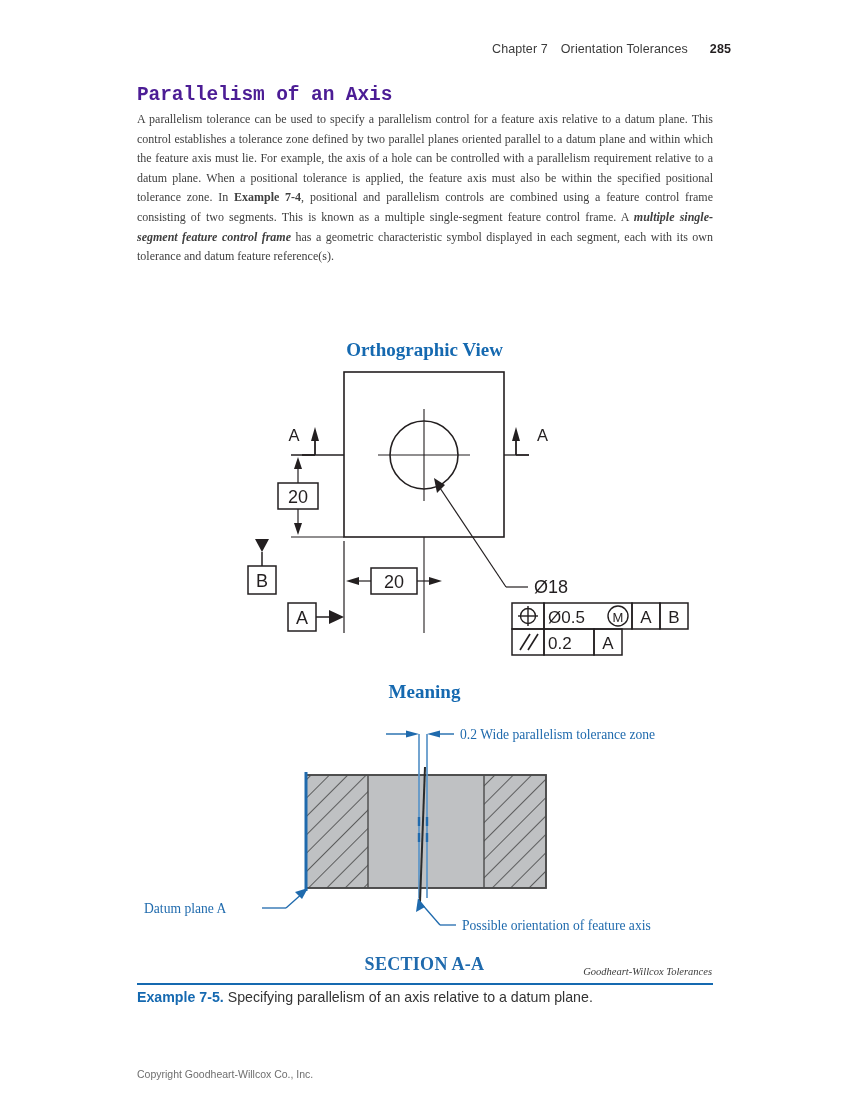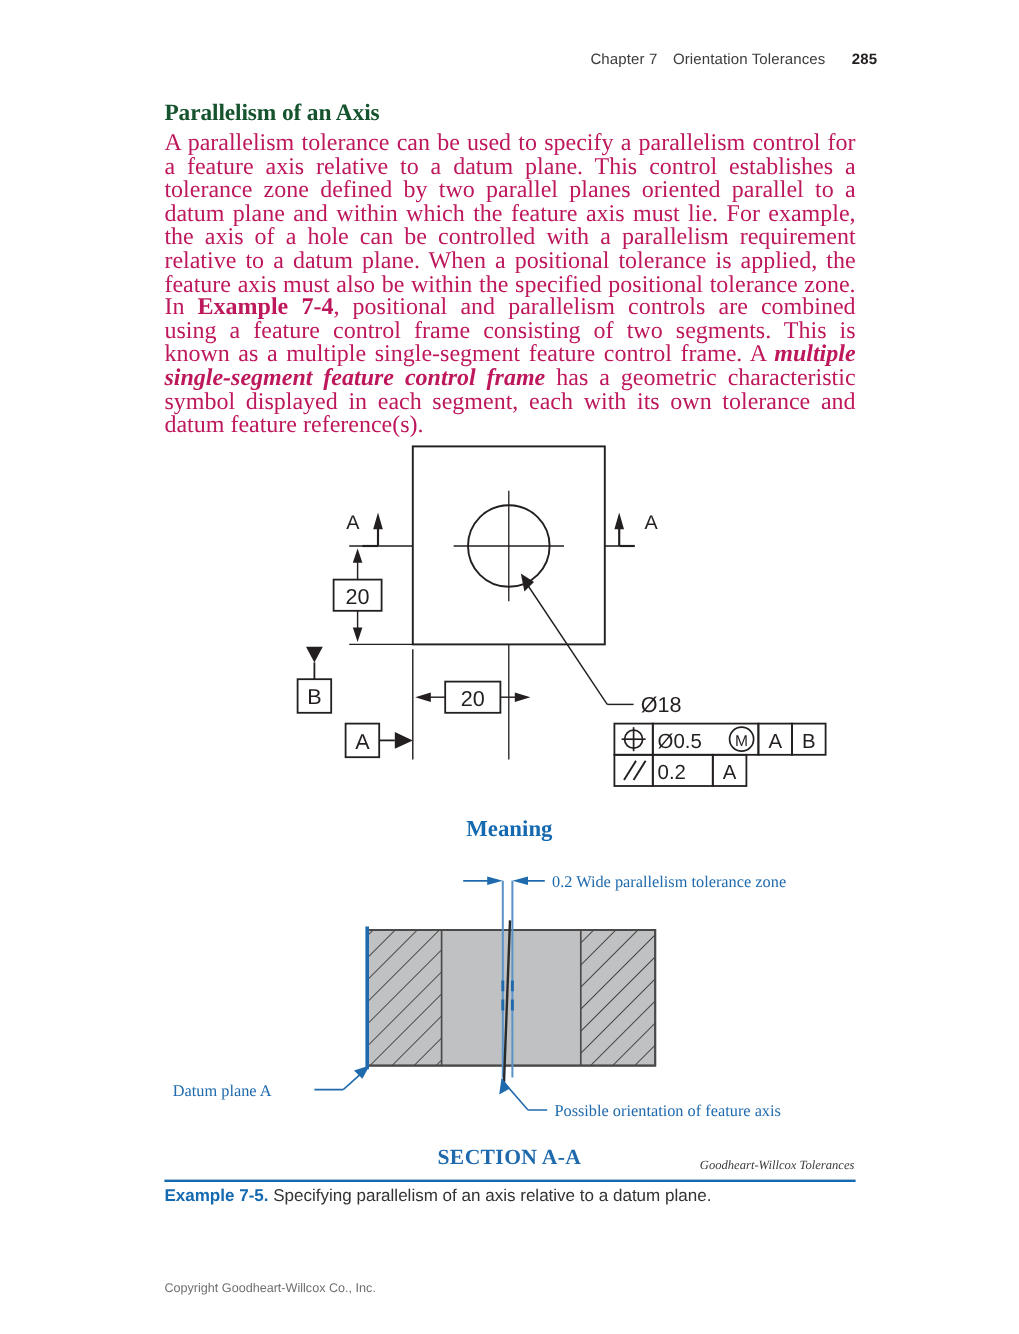--- a/index.html
+++ b/index.html
@@ -7,26 +7,26 @@
   .page{position:absolute;inset:0;width:849px;height:1112px;overflow:hidden;}
 
   
   .runhead{position:absolute;top:42px;right:118px;font-family:"Liberation Sans",sans-serif;
            font-size:12.5px;color:#3b3b3b;letter-spacing:.1px;white-space:nowrap;}
   .runhead .chap{margin-right:13px;}
   .runhead .ttl{margin-right:22px;}
   .runhead .pno{font-weight:bold;color:#231f20;}
 
   
-  .h1{position:absolute;left:137px;top:84px;font-family:Liberation Serif, serif;
-      font-weight:bold;font-size:19.5px;color:#14532d;letter-spacing:-.1px;}
-
-  
-  .body{position:absolute;left:137px;top:110px;width:576px;font-size:20px;line-height:19.6px;
-        text-align:justify;color:#be185d;}
+  .h1{position:absolute;left:137px;top:84px;font-family:Liberation Mono, monospace;
+      font-weight:bold;font-size:19.5px;color:#4c1d95;letter-spacing:-.1px;}
+
+  
+  .body{position:absolute;left:137px;top:110px;width:576px;font-size:12px;line-height:19.6px;
+        text-align:justify;color:#404040;}
   .body b{font-weight:bold;}
   .body .bi{font-weight:bold;font-style:italic;}
 
   
   .fig-h{position:absolute;font-family:"Liberation Serif",serif;font-weight:bold;
          font-size:19px;color:#1569b0;text-align:center;}
   #ortho-heading{left:0;right:0;top:339px;}
   #meaning-heading{left:0;right:0;top:681px;}
   #section-label{position:absolute;left:0;right:0;top:942px;text-align:center;
                  font-size:18px;color:#1f6aad;letter-spacing:.3px;margin-top:12px;}
@@ -56,20 +56,21 @@
   <div class="runhead">
     <span class="chap">Chapter 7</span><span class="ttl">Orientation Tolerances</span><span class="pno">285</span>
   </div>
 
   <div class="h1">Parallelism of an Axis</div>
 
   <div class="body">
     <span>A parallelism tolerance can be used to specify a parallelism control for a feature axis relative to a datum plane. This control establishes a tolerance zone defined by two parallel planes oriented parallel to a datum plane and within which the feature axis must lie. For example, the axis of a hole can be controlled with a parallelism requirement relative to a datum plane. When a positional tolerance is applied, the feature axis must also be within the specified positional tolerance zone. In </span><b>Example 7-4</b><span>, positional and parallelism controls are combined using a feature control frame consisting of two segments. This is known as a multiple single-segment feature control frame. A </span><span class="bi">multiple single-segment feature control frame</span><span> has a geometric characteristic symbol displayed in each segment, each with its own tolerance and datum feature reference(s).</span>
   </div>
 
+  <div class="fig-h" id="ortho-heading">Orthographic View</div>
 
   <svg class="draw" id="ortho-svg" width="620" height="300" viewBox="0 0 620 300">
     <g stroke="#231f20" fill="none" stroke-width="1.6">
 
       <rect x="228" y="7" width="160" height="165"></rect>
     </g>
 
     <circle cx="308" cy="90" r="34" stroke="#231f20" fill="none" stroke-width="1.6"></circle>
 
     <g stroke="#231f20" stroke-width="1.1">

